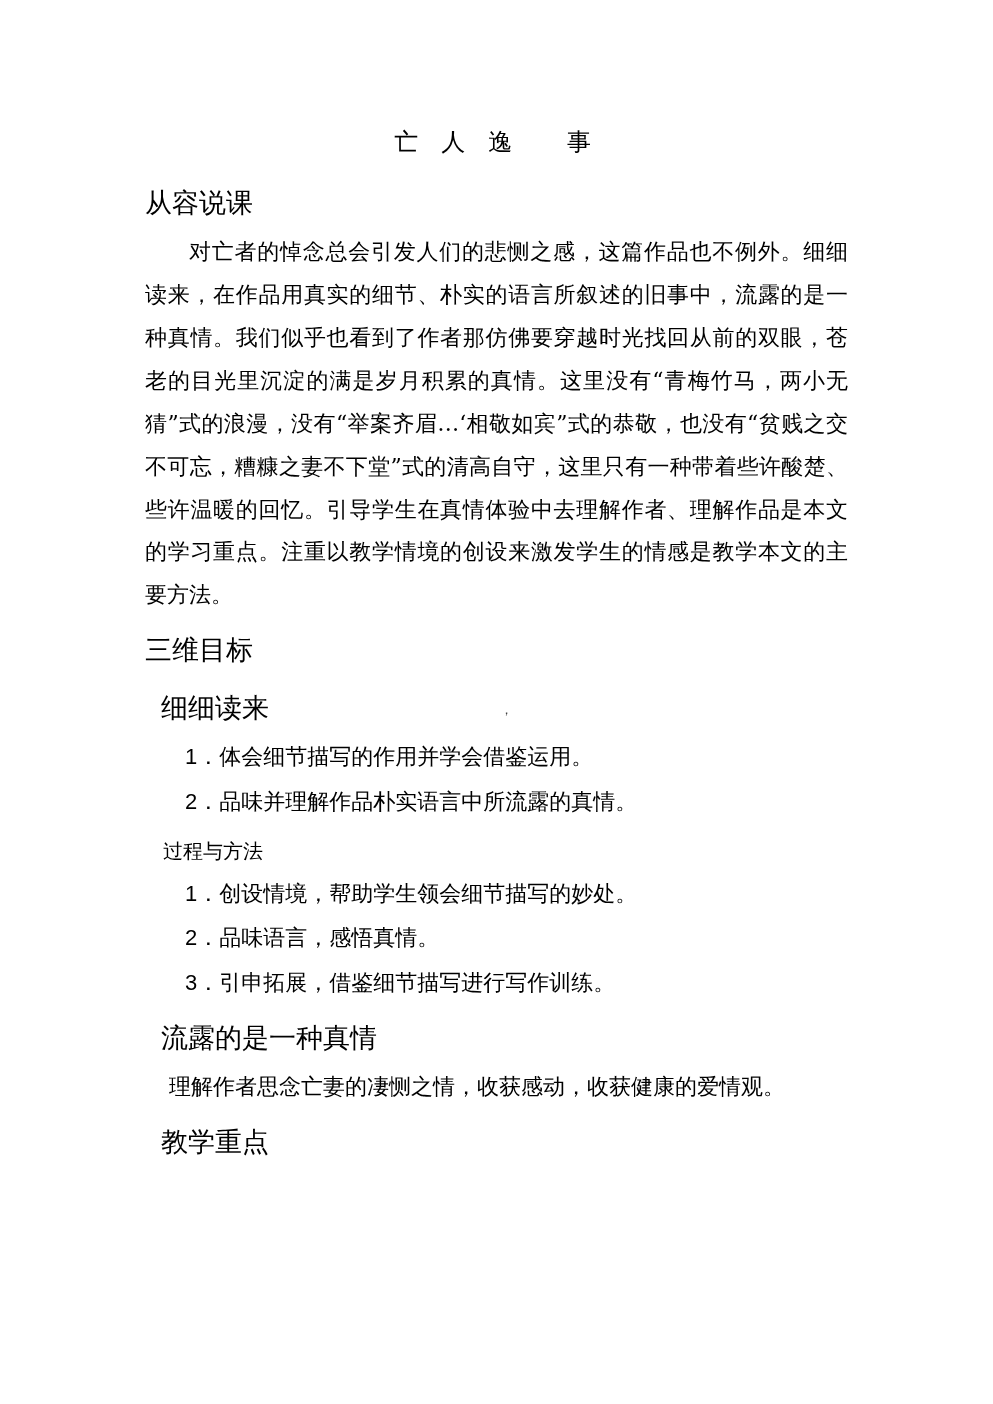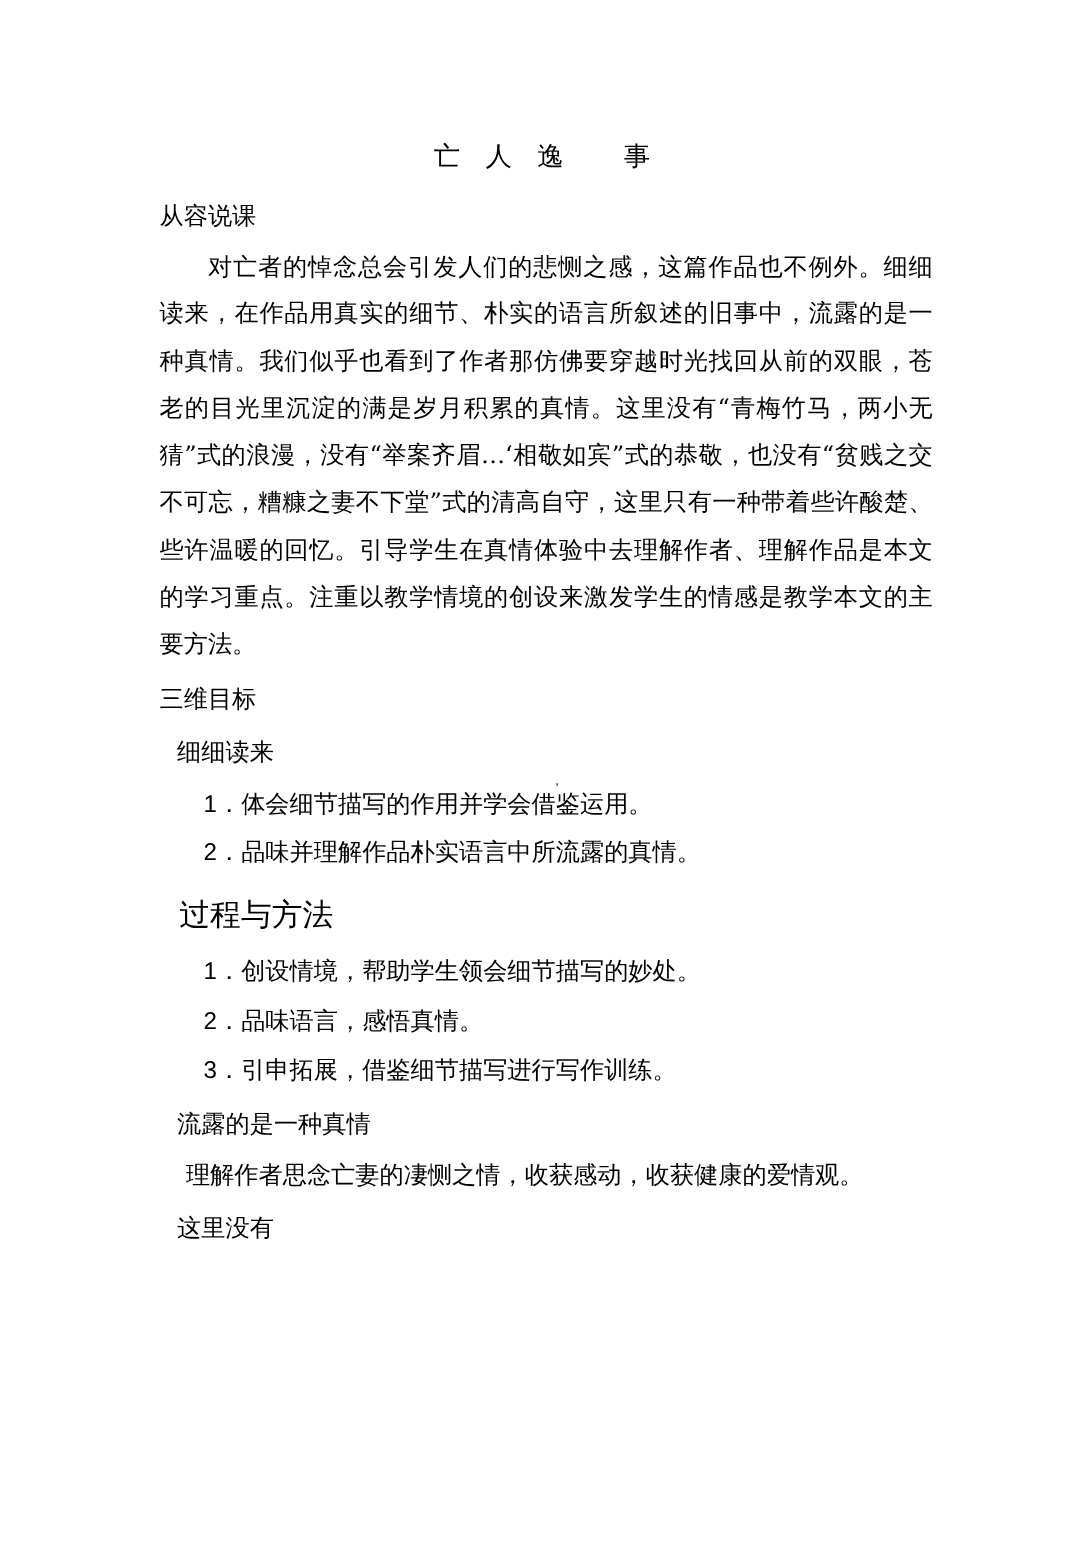--- a/index.html
+++ b/index.html
@@ -23,24 +23,24 @@
   }
   .doc-title {
     text-align: center;
     font-size: 24px;
     letter-spacing: 0.32em;
     margin: 16px 0 22px 0;
     font-family: "DejaVu Serif", "Liberation Serif", serif;
     font-weight: normal;
   }
   .heading {
-    font-size: 22px;
+    font-size: 27px;
     line-height: 1.75;
     margin: 10px 0 4px 0;
-    font-family: Liberation Mono, monospace;
+    font-family: Liberation Serif, serif;
     font-weight: normal;
   }
   .heading.indent1 {
     padding-left: 16px;
   }
   .body-para {
     font-size: 22px;
     line-height: 1.95;
     text-align: justify;
     text-justify: inter-ideograph;
@@ -56,21 +56,21 @@
     font-family: Liberation Sans, sans-serif;
   }
   .plain-line {
     font-size: 22px;
     line-height: 1.95;
     margin: 2px 0;
     padding-left: 24px;
     font-family: Liberation Sans, sans-serif;
   }
   .sub-heading {
-    font-size: 28px;
+    font-size: 20px;
     line-height: 1.95;
     margin: 8px 0 2px 0;
     padding-left: 18px;
     font-family: "DejaVu Serif", "Liberation Serif", serif;
   }
   .stray-mark {
     position: absolute;
     left: 500px;
     top: 703px;
     font-size: 13px;
@@ -99,17 +99,17 @@
   <div class="sub-heading">过程与方法</div>
 
   <div class="list-item">1．创设情境，帮助学生领会细节描写的妙处。</div>
   <div class="list-item">2．品味语言，感悟真情。</div>
   <div class="list-item">3．引申拓展，借鉴细节描写进行写作训练。</div>
 
   <div class="heading indent1">流露的是一种真情</div>
 
   <div class="plain-line">理解作者思念亡妻的凄恻之情，收获感动，收获健康的爱情观。</div>
 
-  <div class="heading indent1">这里没有</div>
+  <div class="heading indent1">教学重点</div>
 
   <span class="stray-mark">，</span>
 
 </div>
 
 </body></html>

